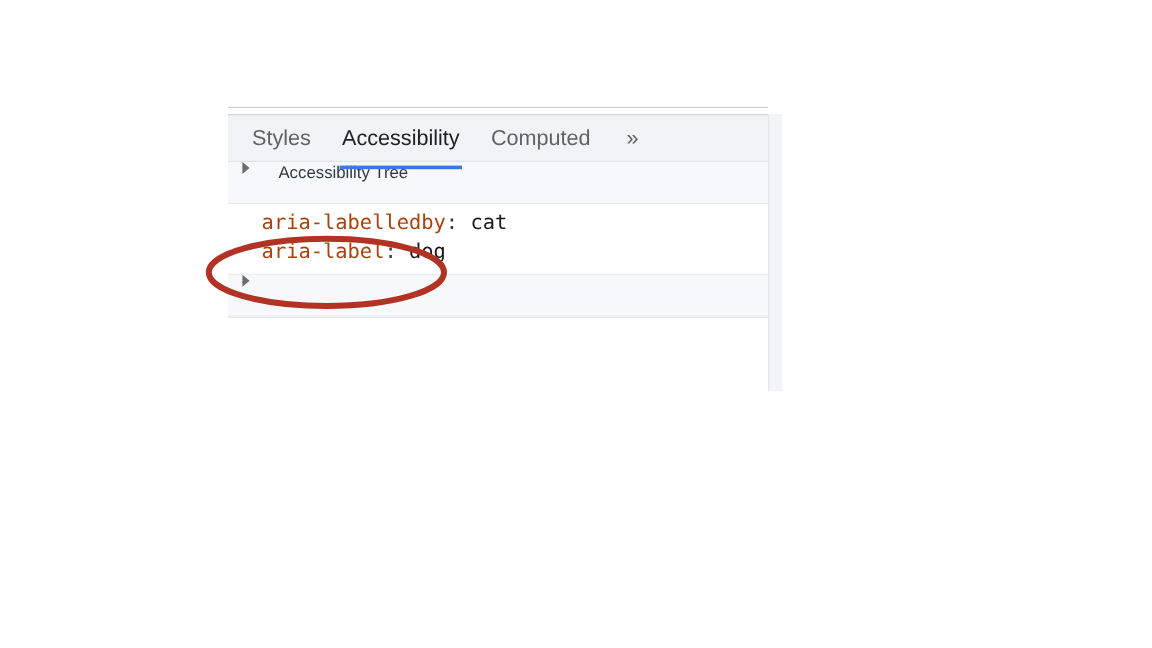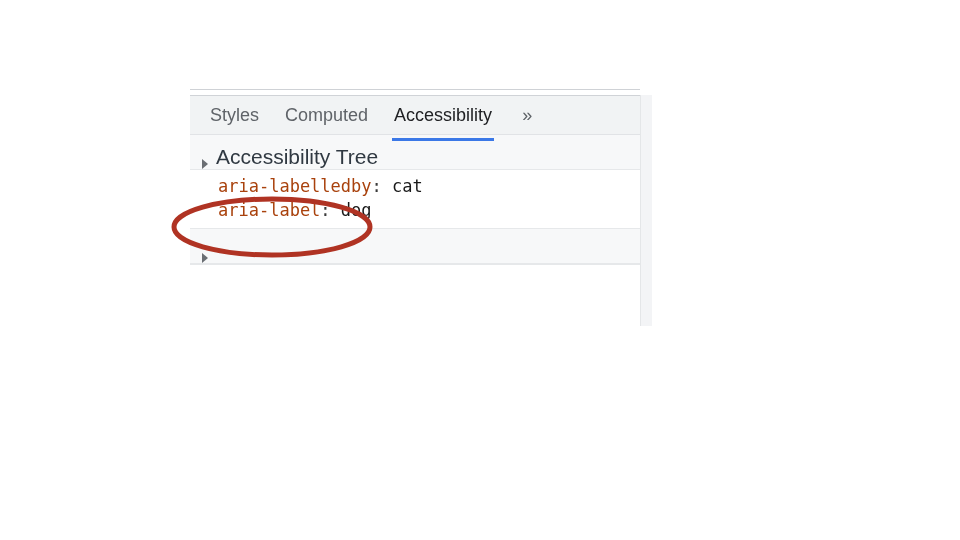--- a/index.html
+++ b/index.html
@@ -58,26 +58,26 @@
     font-size: 18px;
     letter-spacing: 2px;
     color: #5f6368;
   }
   .section {
     border-bottom: 1px solid #e6e8ea;
     background: #f7f8f9;
   }
   .section-header {
     display: flex;
-    align-items: flex-end;
+    align-items: flex-start;
     height: 34px;
     padding: 0 12px;
-    font-size: 21px;
+    font-size: 14px;
     color: #303942;
-    gap: 8px;
+    gap: 24px;
   }
   .disclosure {
     width: 0; height: 0;
     display: inline-block;
   }
   .disclosure.right {
     border-top: 5px solid transparent;
     border-bottom: 5px solid transparent;
     border-left: 6px solid #6a6e73;
   }
@@ -122,22 +122,22 @@
 </head>
 <body>
 
 <div class="panel-wrap">
   <div class="top-hairline"></div>
 
   <div class="scrollbar-gutter"></div>
 
   <div class="tabbar">
     <div class="tab">Styles</div>
+    <div class="tab active">Accessibility</div>
     <div class="tab">Computed</div>
-    <div class="tab active">Accessibility</div>
     <div class="tab-overflow">»</div>
   </div>
 
   <div class="section">
     <div class="section-header">
       <span class="disclosure right"></span>
       <span>Accessibility Tree</span>
     </div>
   </div>
 

